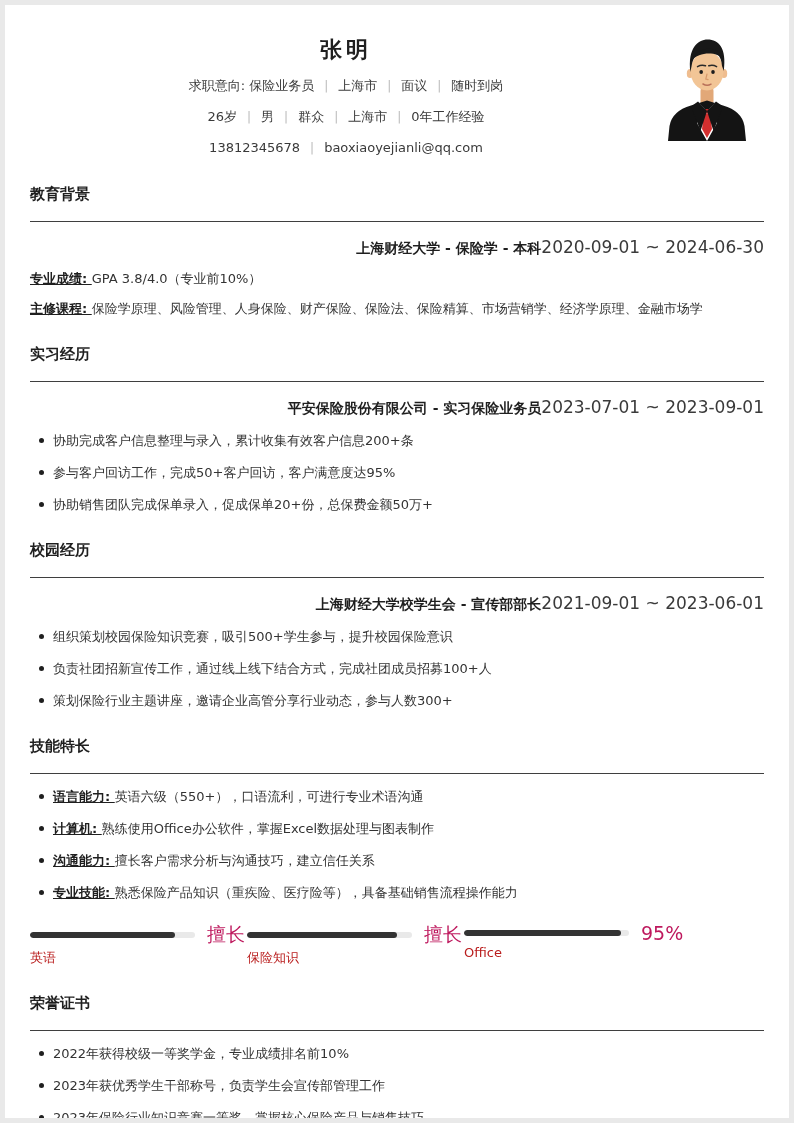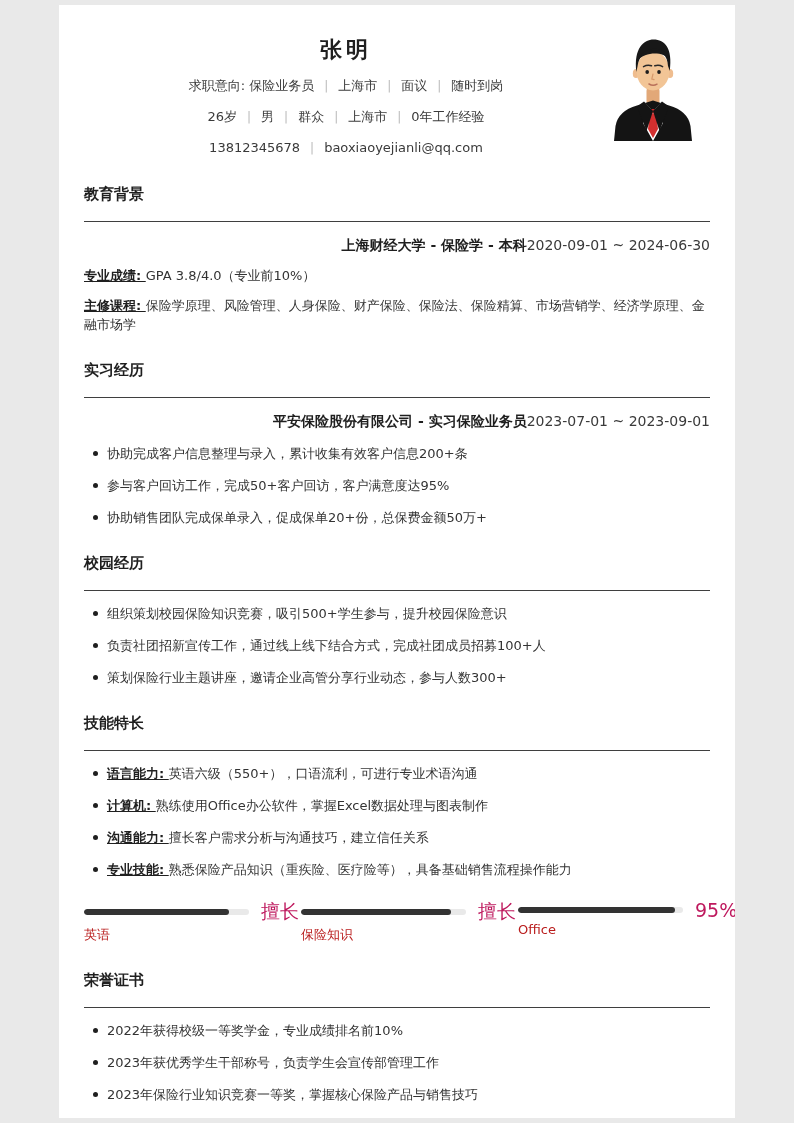--- a/index.html
+++ b/index.html
@@ -1,36 +1,36 @@
 <!DOCTYPE html>
 <html><head>
 <meta charset="utf-8">
 <style>
   * { box-sizing: border-box; margin: 0; padding: 0; }
   html, body { background: #e9e9e9; font-family: "DejaVu Sans", "Liberation Sans", sans-serif; }
   .sheet {
-    width: 676px; height: 1113px; margin: 5px auto; background: #ffffff;
+    width: 784px; height: 1113px; margin: 5px auto; background: #ffffff;
     padding: 26px 25px 0 25px; overflow: hidden; color: #333;
   }
   
   .header { display: flex; }
   .header-left { flex: 1; text-align: center; padding-top: 4px; }
   .name { font-size: 22px; font-weight: bold; color: #1f1f1f; letter-spacing: 4px; line-height: 30px; }
   .info-line { margin-top: 11px; font-size: 13px; color: #3a3a3a; line-height: 19px; }
   .sep { color: #b9b9b9; margin: 0 10px; font-size: 12px; }
   .photo { width: 90px; height: 110px; flex: none; margin-right: 12px; }
   
   .section { margin-top: 27px; }
   .section-title {
     font-size: 15px; font-weight: bold; color: #1f1f1f;
     padding-bottom: 17px; border-bottom: 1px solid #3f3f3f;
   }
   .entry-head { display: flex; justify-content: flex-end; align-items: baseline; margin-top: 15px; }
   .entry-title { font-size: 14px; font-weight: bold; color: #1f1f1f; }
-  .entry-date { font-size: 14px; color: #3a3a3a; }
+  .entry-date { font-size: 17px; color: #3a3a3a; }
   .label-row { margin-top: 11px; font-size: 13px; line-height: 19px; color: #333; }
   .label-row b, .blabel { font-weight: bold; color: #1f1f1f; text-decoration: underline; }
   .bullet { display: flex; margin-top: 13px; font-size: 13px; line-height: 19px; color: #333; }
   .dot { flex: none; width: 5px; height: 5px; border-radius: 50%; background: #1f1f1f; margin: 7px 9px 0 9px; }
   
   .bars-row { display: flex; margin-top: 20px; }
   .bar-col { width: 217px; flex: none; }
   .bar-line { display: flex; align-items: center; }
   .bar-track { width: 165px; height: 6px; border-radius: 3px; background: #e9e9e9; overflow: hidden; flex: none; }
   .bar-fill { height: 100%; border-radius: 3px; background: #333333; }
@@ -115,20 +115,24 @@
         </div>
         <div class="bullet">
           <span class="dot"></span>
           <span class="btext">协助销售团队完成保单录入，促成保单20+份，总保费金额50万+</span>
         </div>
       </div>
   </div>
 
   <div class="section">
     <div class="section-title">校园经历</div>
+    <div class="entry-head">
+      <span class="entry-title">上海财经大学校学生会 - 宣传部部长</span>
+      <span class="entry-date">2021-09-01 ~ 2023-06-01</span>
+    </div>
     <div id="campus-bullets">
         <div class="bullet">
           <span class="dot"></span>
           <span class="btext">组织策划校园保险知识竞赛，吸引500+学生参与，提升校园保险意识</span>
         </div>
         <div class="bullet">
           <span class="dot"></span>
           <span class="btext">负责社团招新宣传工作，通过线上线下结合方式，完成社团成员招募100+人</span>
         </div>
         <div class="bullet">

